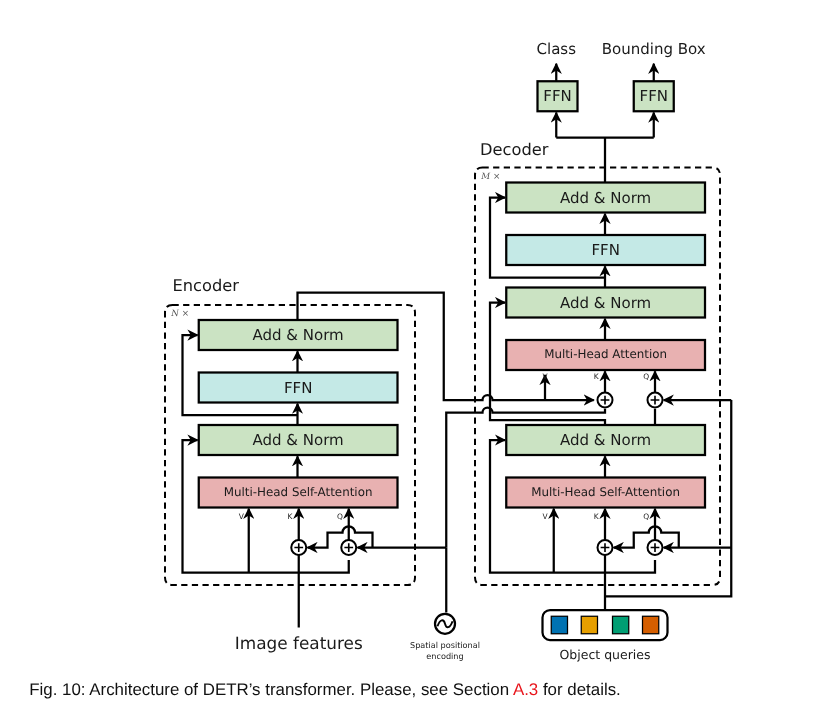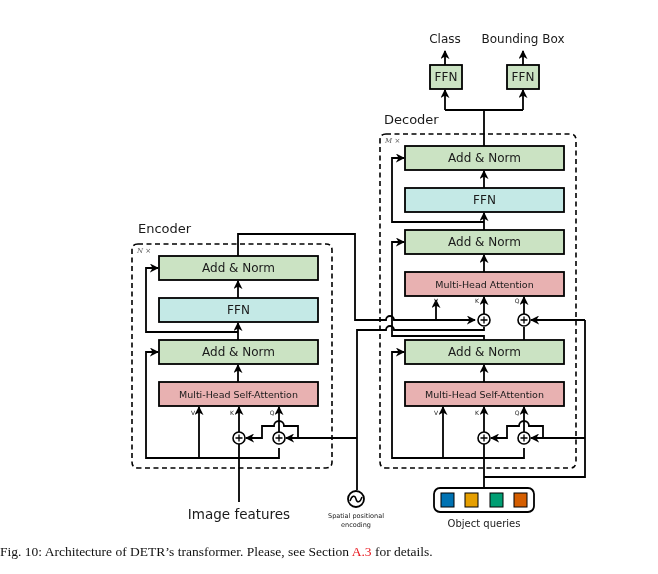--- a/index.html
+++ b/index.html
@@ -5,22 +5,22 @@
   html, body { margin: 0; padding: 0; background: #ffffff; }
   body { width: 658px; height: 574px; position: relative; overflow: hidden; }
   #diagram { position: absolute; left: 0; top: 0; width: 658px; height: 574px; }
   .lbl { font-family: "DejaVu Sans", sans-serif; fill: #1a1a1a; }
   .box-text { font-family: "DejaVu Sans", sans-serif; fill: #1a1a1a; font-size: 12px; text-anchor: middle; dominant-baseline: central; }
   .box-text-sm { font-family: "DejaVu Sans", sans-serif; fill: #1a1a1a; font-size: 9.5px; text-anchor: middle; dominant-baseline: central; }
   .port { font-family: "DejaVu Sans", sans-serif; fill: #1a1a1a; font-size: 6px; text-anchor: middle; }
   .mult { font-family: "DejaVu Serif", serif; font-style: italic; fill: #555; font-size: 7px; }
   .wire { stroke: #000; stroke-width: 1.8; fill: none; }
   .dash { stroke: #000; stroke-width: 1.6; fill: none; stroke-dasharray: 5 3.5; }
-  .caption { position: absolute; left: 0; top: 544px; width: 520px; text-align: left;
-             font-family: Liberation Serif, serif; font-size: 13.5px; color: #111; }
+  .caption { position: absolute; left: 0; top: 544px; width: 520px; text-align: center;
+             font-family: Liberation Sans, sans-serif; font-size: 13.5px; color: #111; }
   .caption .ref { color: #e8141b; }
 </style>
 </head>
 <body>
 
 <svg id="diagram" viewBox="0 0 658 574" xmlns="http://www.w3.org/2000/svg">
   <defs>
     <marker id="arr" viewBox="0 0 10 10" refX="9" refY="5" markerWidth="5" markerHeight="5" orient="auto-start-reverse">
       <path d="M0,0 L10,5 L0,10 L3,5 z" fill="#000"></path>
     </marker>

